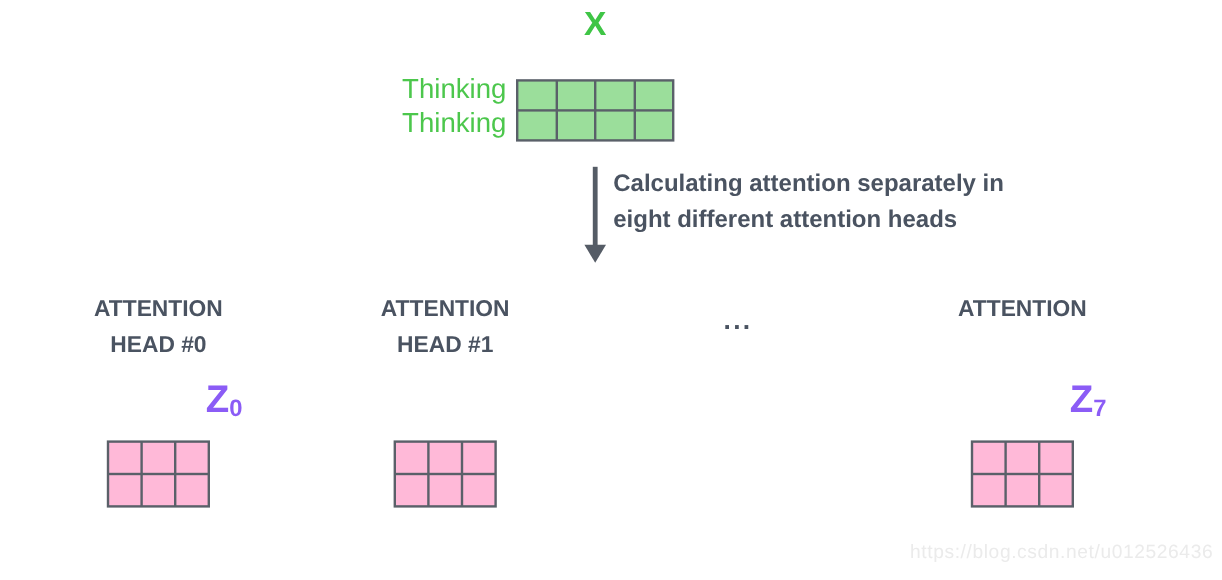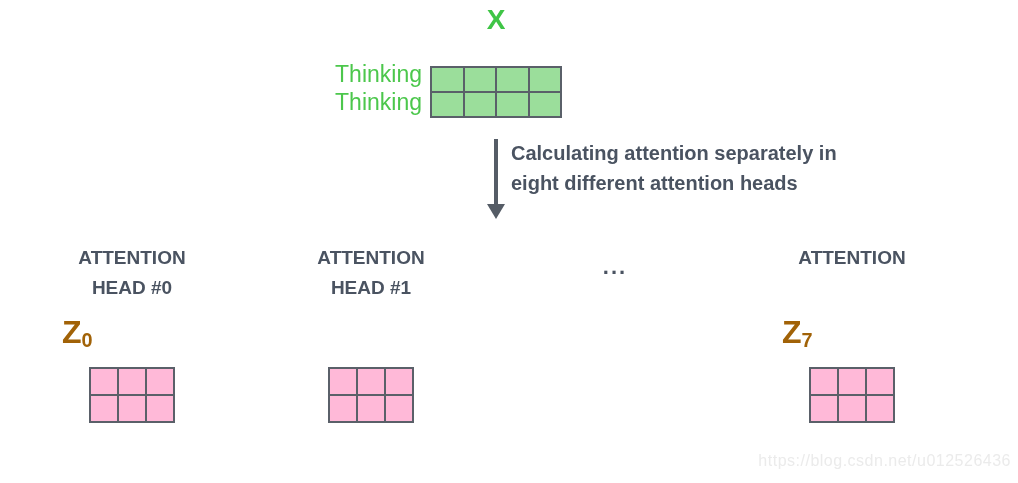--- a/index.html
+++ b/index.html
@@ -80,24 +80,24 @@
     position: absolute;
     top: 0; left: 0; width: 100%;
     text-align: center;
     font-size: 19px; font-weight: bold;
     line-height: 30px;
     color: #4a5361;
   }
   .z-label {
     position: absolute;
     top: 70px; left: 0; width: 100%;
-    text-align: left;
+    text-align: right;
     font-size: 32px; font-weight: bold;
     line-height: 38px;
-    color: #a16207;
+    color: #8b5cf6;
   }
   .z-label sub {
     font-size: 0.62em;
     vertical-align: baseline;
     position: relative;
     top: 0.18em;
   }
   .head .grid.pink {
     left: 50%;
     margin-left: -43px;

